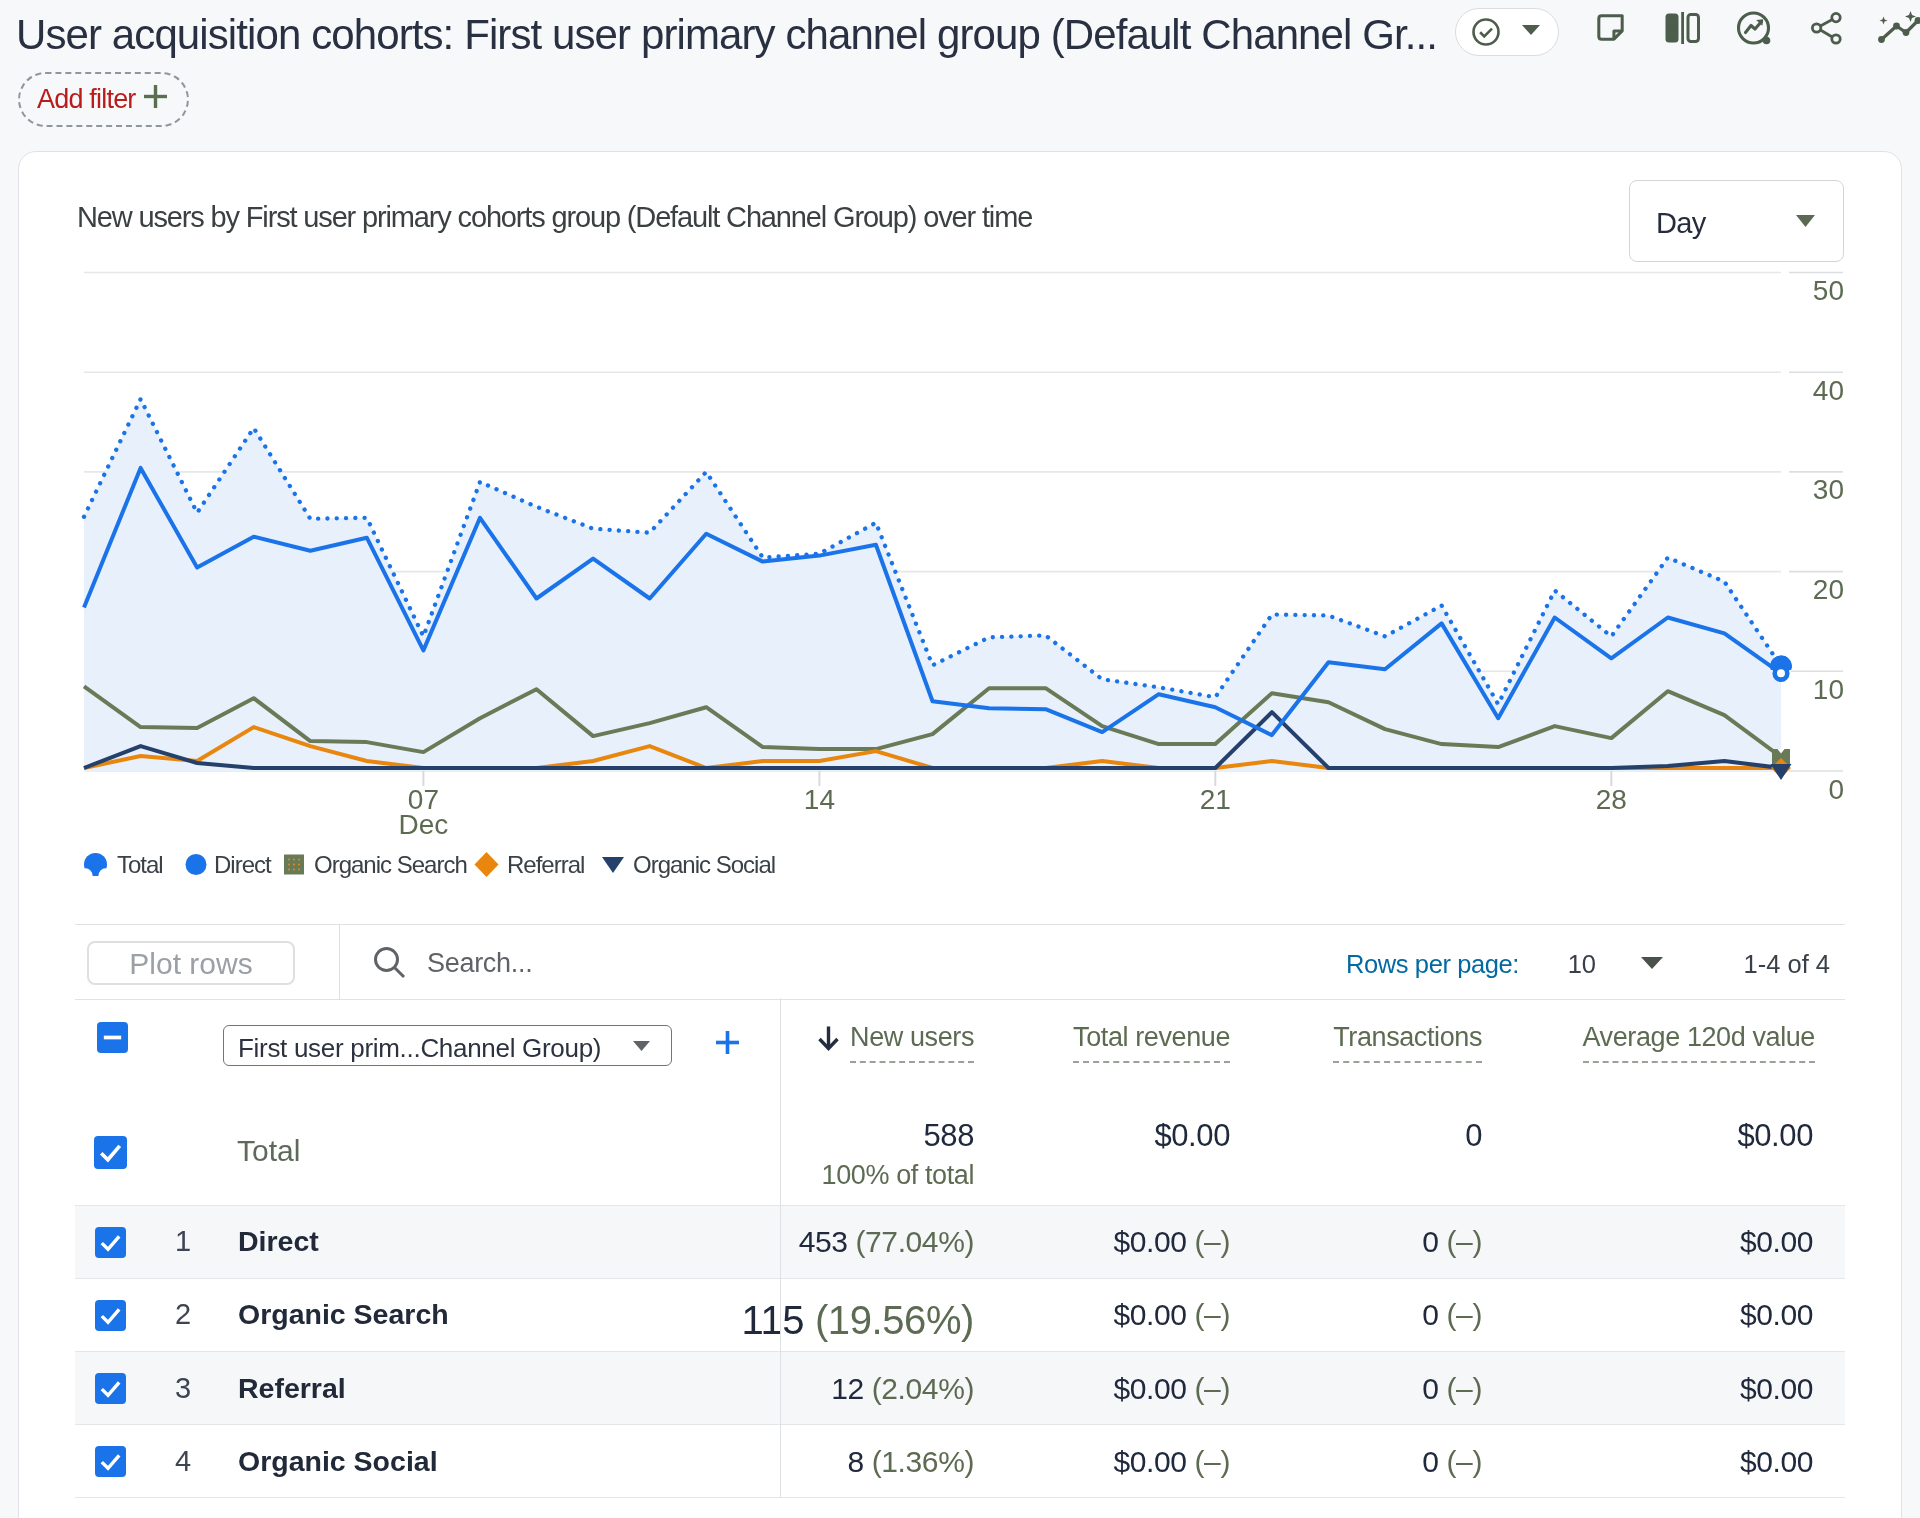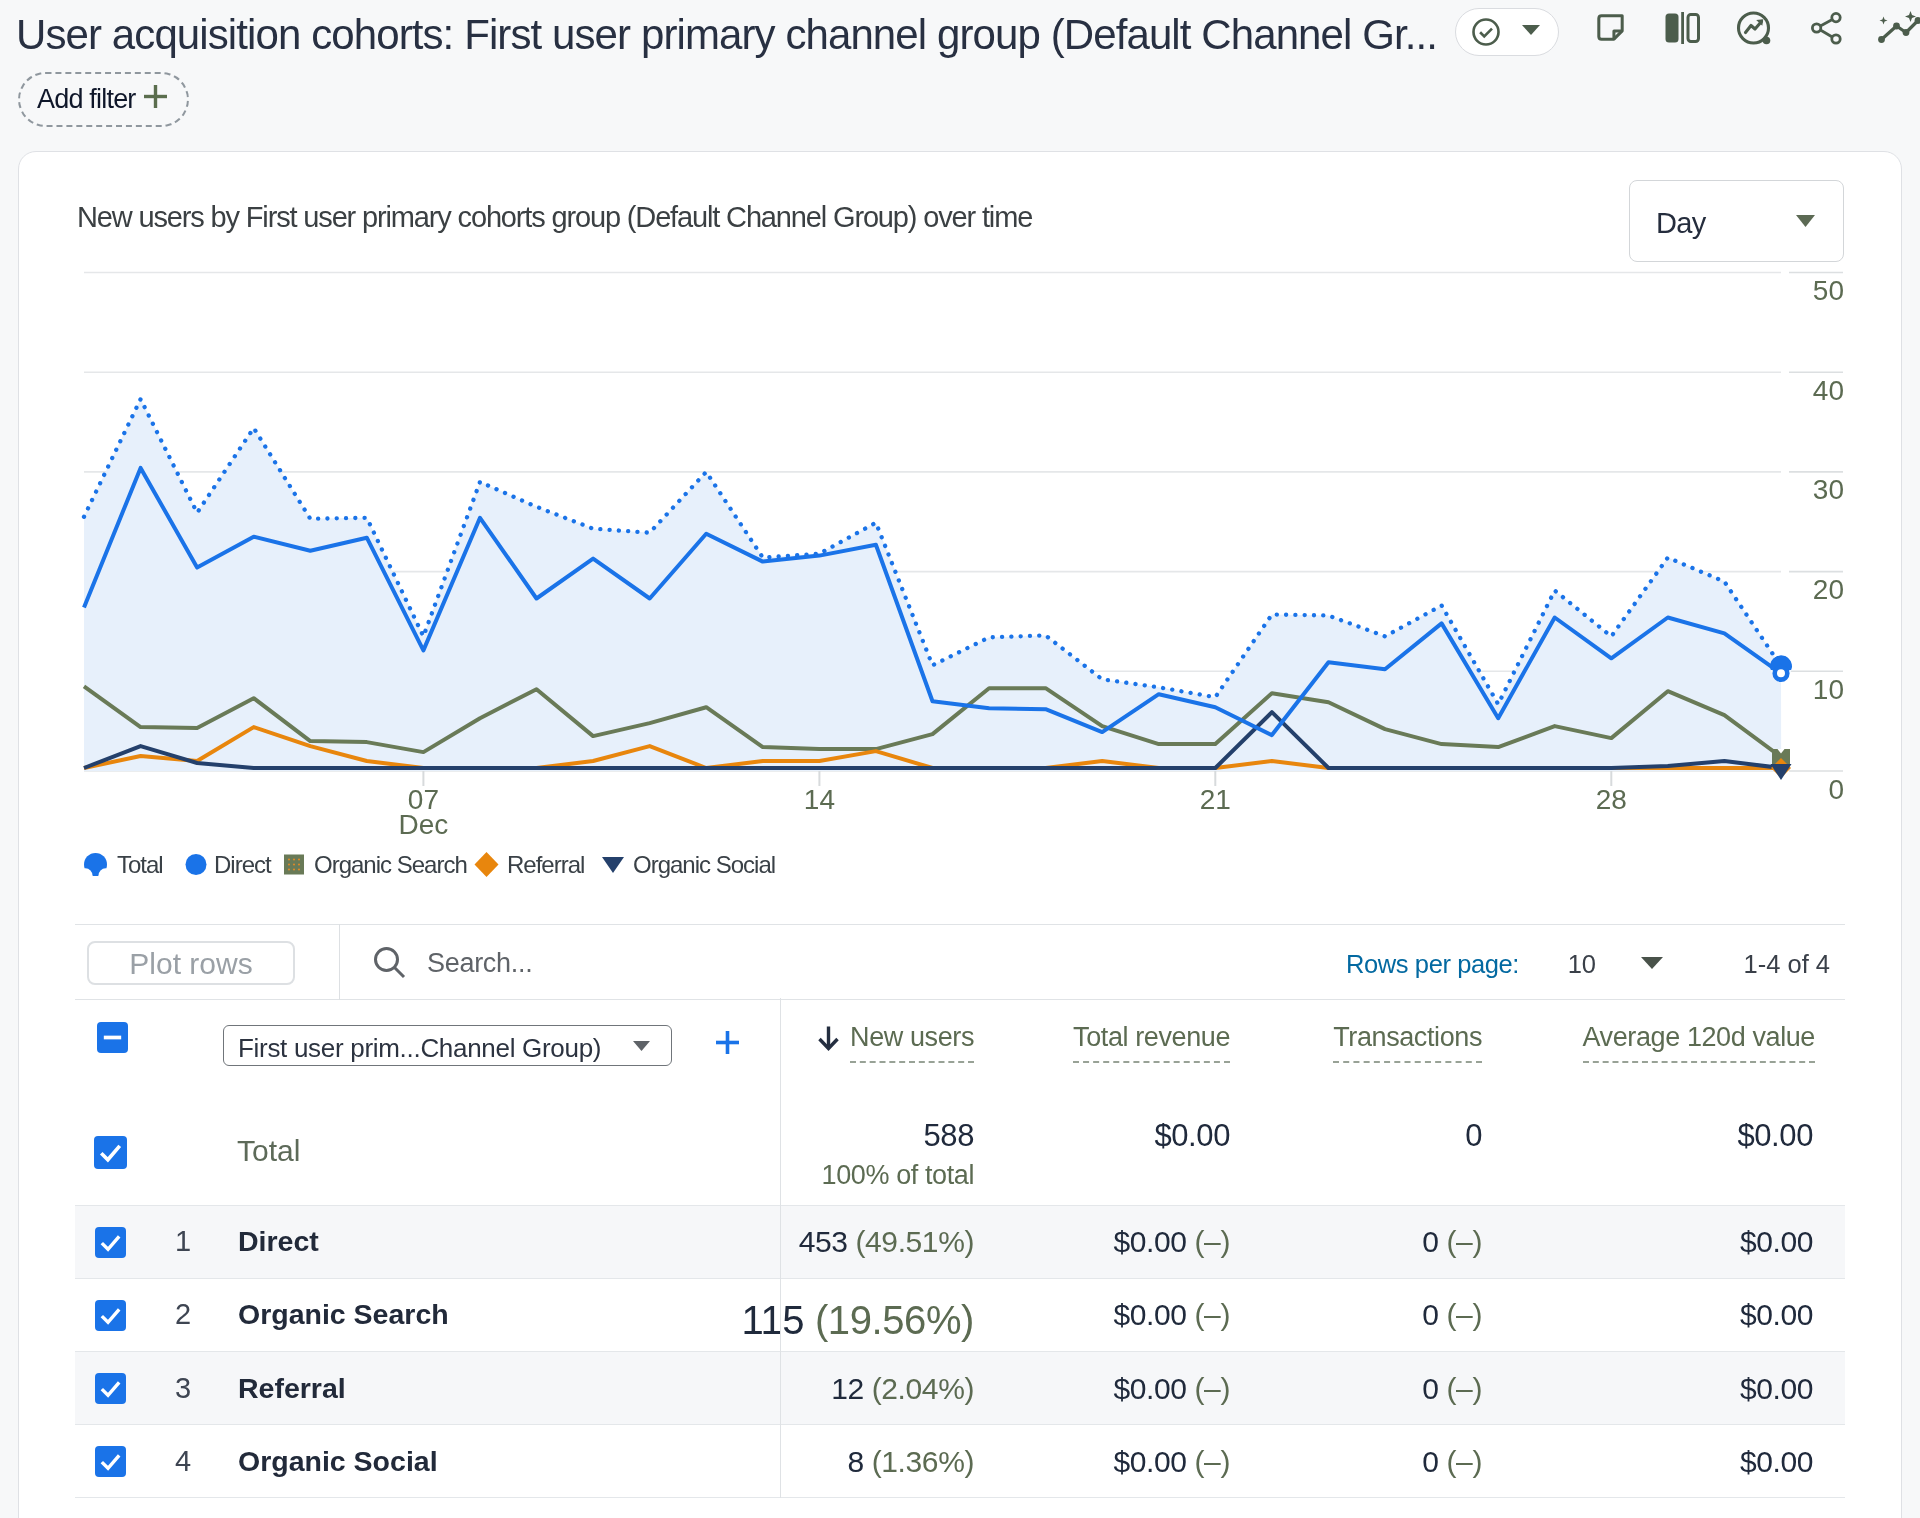--- a/index.html
+++ b/index.html
@@ -42,21 +42,21 @@
 <svg style="position:absolute;left:1877px;top:11px" width="43" height="34" viewBox="0 0 43 34">
 <path d="M4.5 28.5 L19.5 15 L29 21.5 L41 9.5" fill="none" stroke="#4c5d4c" stroke-width="3.2" stroke-linecap="round" stroke-linejoin="round"></path>
 <circle cx="4.5" cy="28.5" r="3.4" fill="#4c5d4c"></circle>
 <circle cx="19.5" cy="15" r="3.4" fill="#4c5d4c"></circle>
 <circle cx="29" cy="21.5" r="3.4" fill="#4c5d4c"></circle>
 <circle cx="41" cy="9.5" r="3.4" fill="#4c5d4c"></circle>
 <path d="M6.5 5.5 L7.6 8.4 L10.5 9.5 L7.6 10.6 L6.5 13.5 L5.4 10.6 L2.5 9.5 L5.4 8.4 Z" fill="#4c5d4c"></path>
 <path d="M33.5 0 L35 4 L39 5.5 L35 7 L33.5 11 L32 7 L28 5.5 L32 4 Z" fill="#4c5d4c"></path>
 </svg>
 <div class="abs" style="left:18px;top:72px;width:171px;height:55px;border:2px dashed #8f979e;border-radius:28px"></div>
-<div class="abs" style="left:37px;top:84px;font-size:27px;font-weight:500;letter-spacing:-0.8px;color:#0f172a">Add filter</div>
+<div class="abs" style="left:37px;top:84px;font-size:27px;font-weight:500;letter-spacing:-0.8px;color:#b91c1c">Add filter</div>
 <svg style="position:absolute;left:144px;top:85px" width="23" height="23" viewBox="0 0 23 23">
 <line x1="11.5" y1="0" x2="11.5" y2="23" stroke="#5b6e4e" stroke-width="3.4"></line>
 <line x1="0" y1="11.5" x2="23" y2="11.5" stroke="#5b6e4e" stroke-width="3.4"></line>
 </svg>
 
 <div class="abs" style="left:18px;top:151px;width:1884px;height:1500px;background:#fff;border:1px solid #dfe1e5;border-radius:18px"></div>
 
 <div class="abs" style="left:77px;top:201px;font-size:29px;letter-spacing:-1.15px;color:#3b4043">New users by First user primary cohorts group (Default Channel Group) over time</div>
 <div class="abs" style="left:1629px;top:180px;width:215px;height:82px;border:1.5px solid #d3d6d9;border-radius:8px"></div>
 <div class="abs" style="left:1656px;top:207px;font-size:29px;letter-spacing:-0.6px;color:#252d3d">Day</div>
@@ -196,21 +196,21 @@
 <div style="position:absolute;right:438px;top:1118px;font-size:31px;letter-spacing:-0.4px;color:#202a3c;white-space:nowrap">0</div>
 <div style="position:absolute;right:107px;top:1118px;font-size:31px;letter-spacing:-0.4px;color:#202a3c;white-space:nowrap">$0.00</div>
 
 <div style="position:absolute;left:75px;top:1206px;width:1770px;height:72.5px;background:#f6f7f9;border-bottom:1px solid #e4e7ea"></div>
 <svg style="position:absolute;left:95px;top:1226.75px" width="31" height="31" viewBox="0 0 31 31">
 <rect x="0" y="0" width="31" height="31" rx="4" fill="#1a73e8"></rect>
     <polyline points="6.82,16.12 13.02,22.32 24.18,9.299999999999999" fill="none" stroke="#fff" stroke-width="3.41"></polyline>
   </svg>
 <div style="position:absolute;left:168px;top:1225.25px;width:30px;text-align:center;font-size:29px;color:#3e4552">1</div>
 <div style="position:absolute;left:238px;top:1225.25px;font-size:28.5px;font-weight:700;color:#222a3a">Direct</div>
-<div style="position:absolute;right:946px;top:1225.25px;font-size:30px;letter-spacing:-0.4px;color:#202a3c;white-space:nowrap">453<span style="color:#5c6b52"> (49.51%)</span></div>
+<div style="position:absolute;right:946px;top:1225.25px;font-size:30px;letter-spacing:-0.4px;color:#202a3c;white-space:nowrap">453<span style="color:#5c6b52"> (77.04%)</span></div>
 <div style="position:absolute;right:690px;top:1225.25px;font-size:30px;letter-spacing:-0.4px;color:#202a3c;white-space:nowrap">$0.00<span style="color:#5c6b52"> (–)</span></div>
 <div style="position:absolute;right:438px;top:1225.25px;font-size:30px;letter-spacing:-0.4px;color:#202a3c;white-space:nowrap">0<span style="color:#5c6b52"> (–)</span></div>
 <div style="position:absolute;right:107px;top:1225.25px;font-size:30px;letter-spacing:-0.4px;color:#202a3c;white-space:nowrap">$0.00</div>
 <div style="position:absolute;left:75px;top:1278.5px;width:1770px;height:73.5px;background:#ffffff;border-bottom:1px solid #e4e7ea"></div>
 <svg style="position:absolute;left:95px;top:1299.75px" width="31" height="31" viewBox="0 0 31 31">
 <rect x="0" y="0" width="31" height="31" rx="4" fill="#1a73e8"></rect>
     <polyline points="6.82,16.12 13.02,22.32 24.18,9.299999999999999" fill="none" stroke="#fff" stroke-width="3.41"></polyline>
   </svg>
 <div style="position:absolute;left:168px;top:1298.25px;width:30px;text-align:center;font-size:29px;color:#3e4552">2</div>
 <div style="position:absolute;left:238px;top:1298.25px;font-size:28.5px;font-weight:700;color:#222a3a">Organic Search</div>

